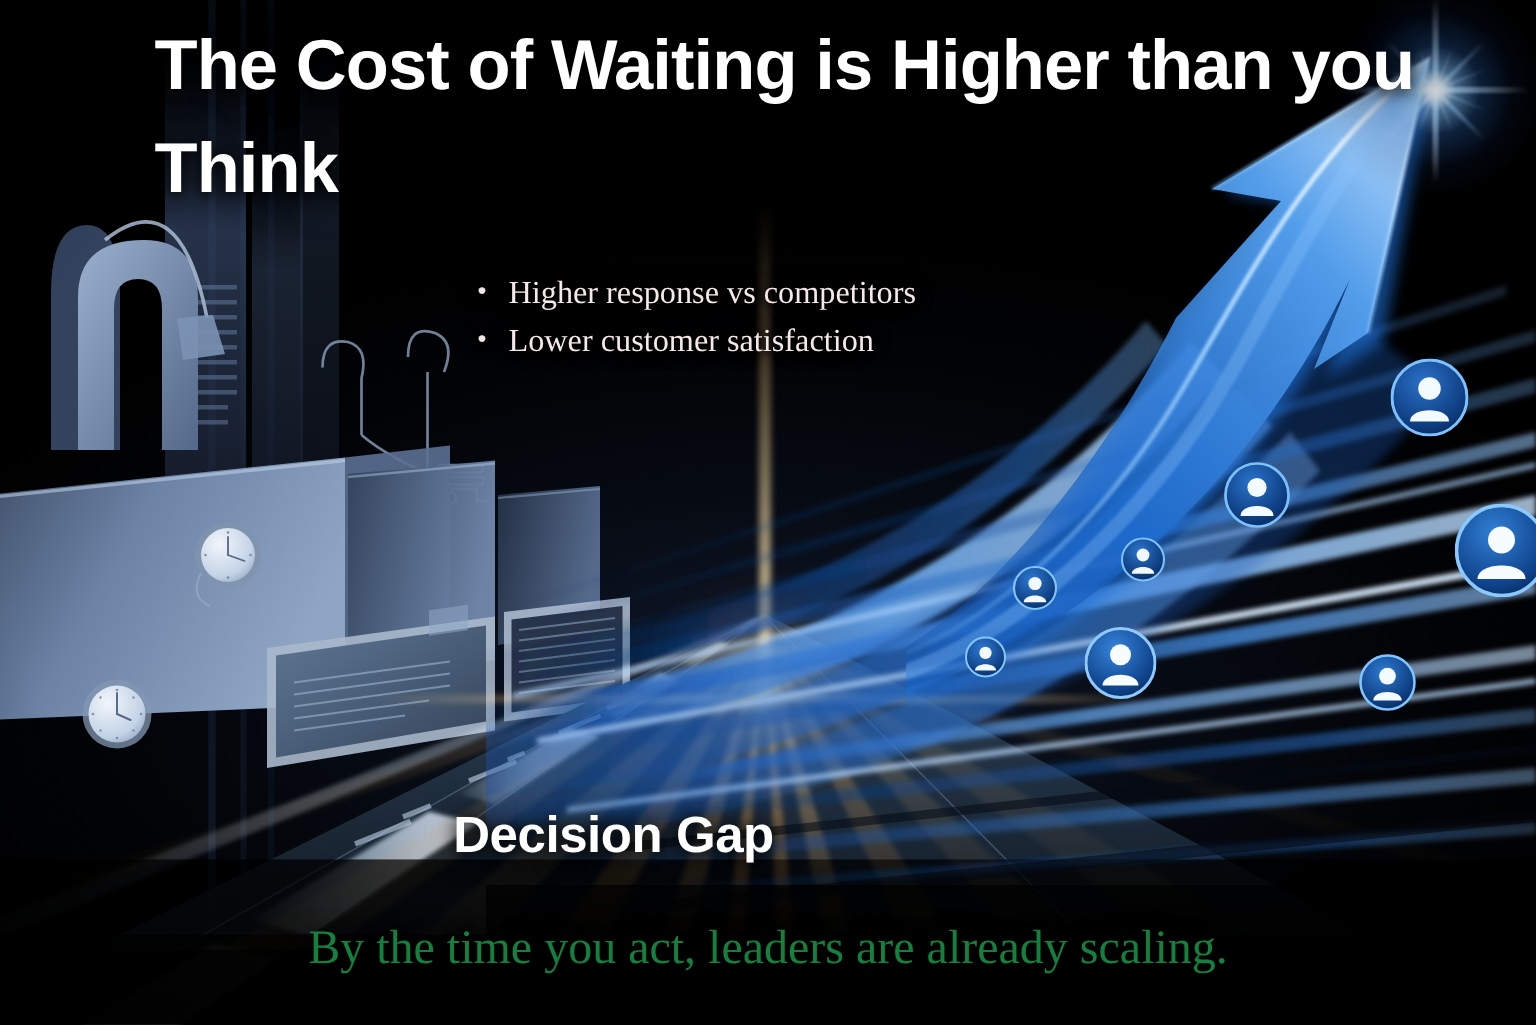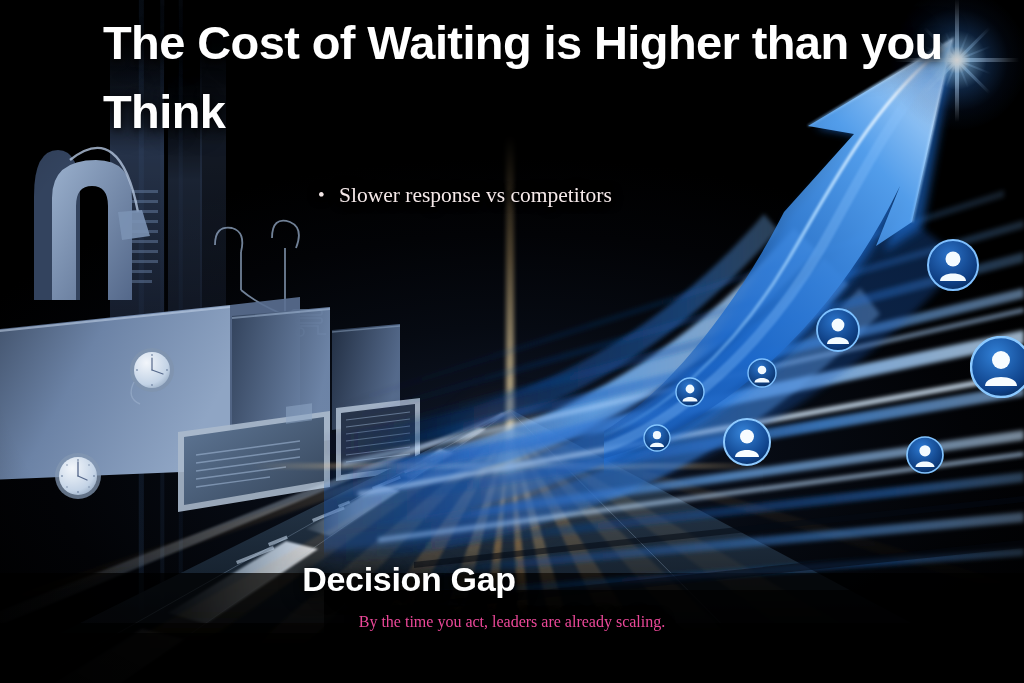--- a/index.html
+++ b/index.html
@@ -132,35 +132,35 @@
     white-space:nowrap;
     text-shadow:0 1px 4px rgba(0,0,0,.95), 0 0 12px rgba(0,0,0,.85);
   }
   .bullets li::before{
     content:"\2022";
     position:absolute;left:0;top:-1px;
     color:#f2e6e6;font-size:19px;
   }
 
   .footer-title{
-    position:absolute;left:0;top:560px;width:818px;
+    position:absolute;left:0;top:538px;width:818px;
     text-align:center;
     color:#ffffff;
     font-family:"Liberation Sans", sans-serif;
     font-weight:bold;
     font-size:34px;
     letter-spacing:-.3px;
     text-shadow:0 2px 10px rgba(0,0,0,.95), 0 0 22px rgba(0,0,0,.8);
   }
   .footer-sub{
     position:absolute;left:0;top:613px;width:1024px;
     text-align:center;
-    color:#ec4899;
+    color:#15803d;
     font-family:"Liberation Serif", serif;
-    font-size:16px;
+    font-size:32px;
     text-shadow:0 1px 5px rgba(0,0,0,.95), 0 0 14px rgba(0,0,0,.85);
   }
 
   
   .edge-vig{
     background:radial-gradient(ellipse 92% 92% at 50% 50%, transparent 55%, rgba(0,0,0,.55) 88%, rgba(0,0,0,.85) 100%);
   }
 </style>
 </head>
 <body>
@@ -671,21 +671,22 @@
 
   </div>
 
   <div class="layer edge-vig"></div>
 
   <div class="text-layer">
 
     <div class="headline">The Cost of Waiting is Higher than you Think</div>
 
     <ul class="bullets">
-      <li>Slower response vs competitors</li>
+      <li>Higher response vs competitors</li>
+      <li>Lower customer satisfaction</li>
     </ul>
 
     <div class="footer-title">Decision Gap</div>
 
     <div class="footer-sub">By the time you act, leaders are already scaling.</div>
 
   </div>
 
 </div>
 

